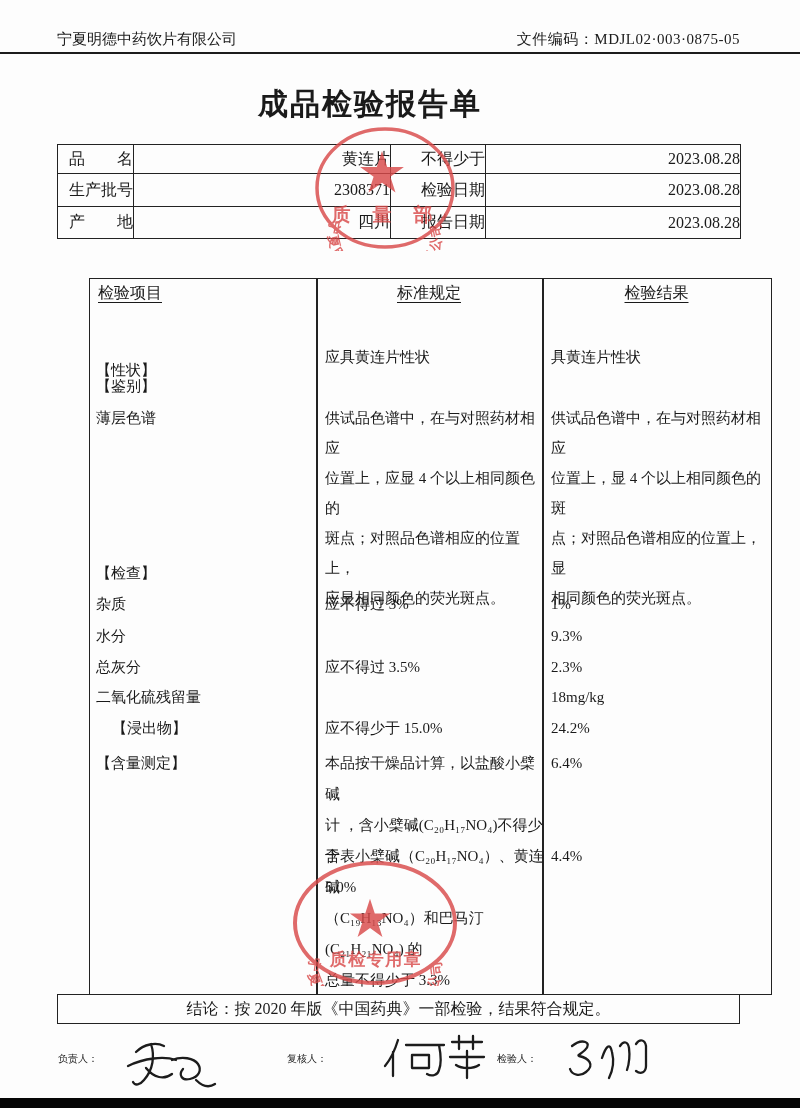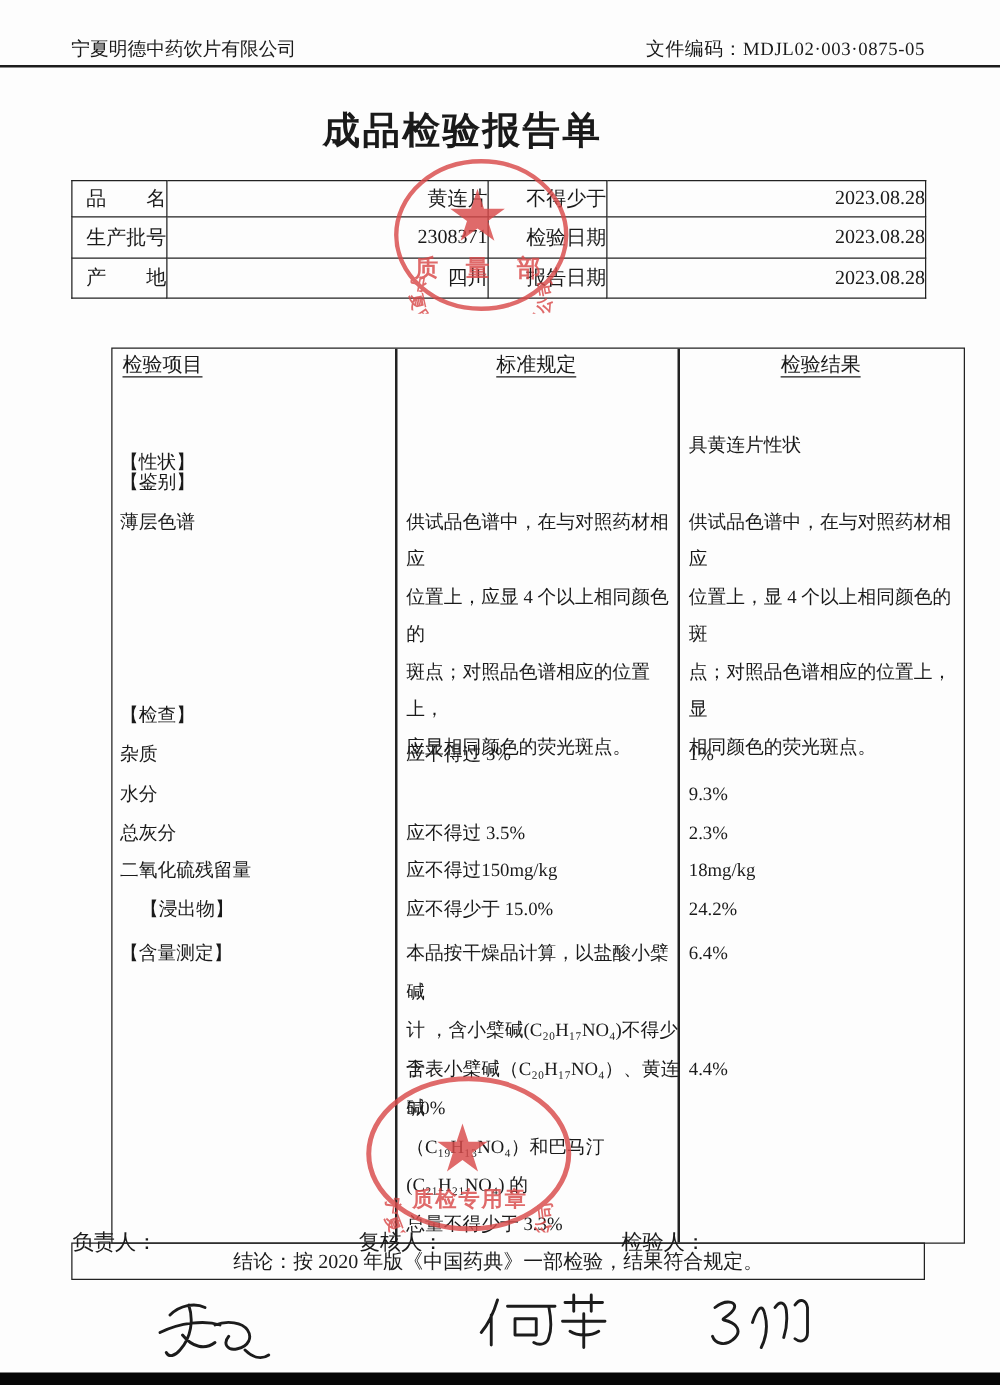--- a/index.html
+++ b/index.html
@@ -20,21 +20,21 @@
   .main-table{left:57px;top:278px;width:683px;height:717px;border:1.5px solid #222;box-sizing:border-box;margin-left:32px;}
   .vline{position:absolute;top:0;width:1.5px;height:100%;background:#222;}
   .mt-cell{position:absolute;font-size:15px;line-height:22px;white-space:pre-line;}
   .mt-head{font-size:16px;text-decoration:underline;text-underline-offset:4px;}
   .para{line-height:30px;}
   .para2{line-height:31px;}
   .c2{left:235px;width:215px;}
   .c3{left:461px;width:215px;}
   .conclusion{left:57px;top:994px;width:683px;height:30px;border:1.5px solid #222;box-sizing:border-box;
     display:flex;align-items:center;justify-content:center;font-size:16px;}
-  .sig-label{top:982px;font-size:17px;}
+  .sig-label{top:1052px;font-size:10px;}
   .stamp{opacity:.82;pointer-events:none;}
   .bottom-bar{left:0;top:1098px;width:800px;height:10px;background:#060606;}
 </style>
 </head>
 <body>
 
 <div class="page">
 
   <div class="abs hdr-company">宁夏明德中药饮片有限公司</div>
   <div class="abs hdr-code">文件编码：MDJL02·003·0875-05</div>
@@ -73,20 +73,21 @@
 
   <div class="abs main-table">
     <div class="vline" style="left:226px"></div>
     <div class="vline" style="left:452px"></div>
 
     <div class="mt-cell mt-head" style="left:8px;top:3px">检验项目</div>
     <div class="mt-cell mt-head" style="left:226px;top:3px;width:226px;text-align:center">标准规定</div>
     <div class="mt-cell mt-head" style="left:452px;top:3px;width:229px;text-align:center">检验结果</div>
 
     <div class="mt-cell" style="left:6px;top:80px">【性状】</div>
+    <div class="mt-cell c2" style="top:67px">应具黄连片性状</div>
     <div class="mt-cell c3" style="top:67px">具黄连片性状</div>
 
     <div class="mt-cell" style="left:6px;top:96px">【鉴别】</div>
 
     <div class="mt-cell" style="left:6px;top:128px">薄层色谱</div>
     <div class="mt-cell c2 para" style="top:124px">供试品色谱中，在与对照药材相应
 位置上，应显 4 个以上相同颜色的
 斑点；对照品色谱相应的位置上，
 应显相同颜色的荧光斑点。</div>
     <div class="mt-cell c3 para" style="top:124px">供试品色谱中，在与对照药材相应
@@ -101,21 +102,20 @@
     <div class="mt-cell c3" style="top:314px">1%</div>
 
     <div class="mt-cell" style="left:6px;top:346px">水分</div>
     <div class="mt-cell c3" style="top:346px">9.3%</div>
 
     <div class="mt-cell" style="left:6px;top:377px">总灰分</div>
     <div class="mt-cell c2" style="top:377px">应不得过 3.5%</div>
     <div class="mt-cell c3" style="top:377px">2.3%</div>
 
     <div class="mt-cell" style="left:6px;top:407px">二氧化硫残留量</div>
-    <div class="mt-cell c2" style="top:407px">应不得过150mg/kg</div>
     <div class="mt-cell c3" style="top:407px">18mg/kg</div>
 
     <div class="mt-cell" style="left:22px;top:438px">【浸出物】</div>
     <div class="mt-cell c2" style="top:438px">应不得少于 15.0%</div>
     <div class="mt-cell c3" style="top:438px">24.2%</div>
 
     <div class="mt-cell" style="left:6px;top:473px">【含量测定】</div>
     <div class="mt-cell c2 para2" style="top:469px;width:220px">本品按干燥品计算，以盐酸小檗碱
 计 ，含小檗碱(C₂₀H₁₇NO₄)不得少于
 5.0%</div>

